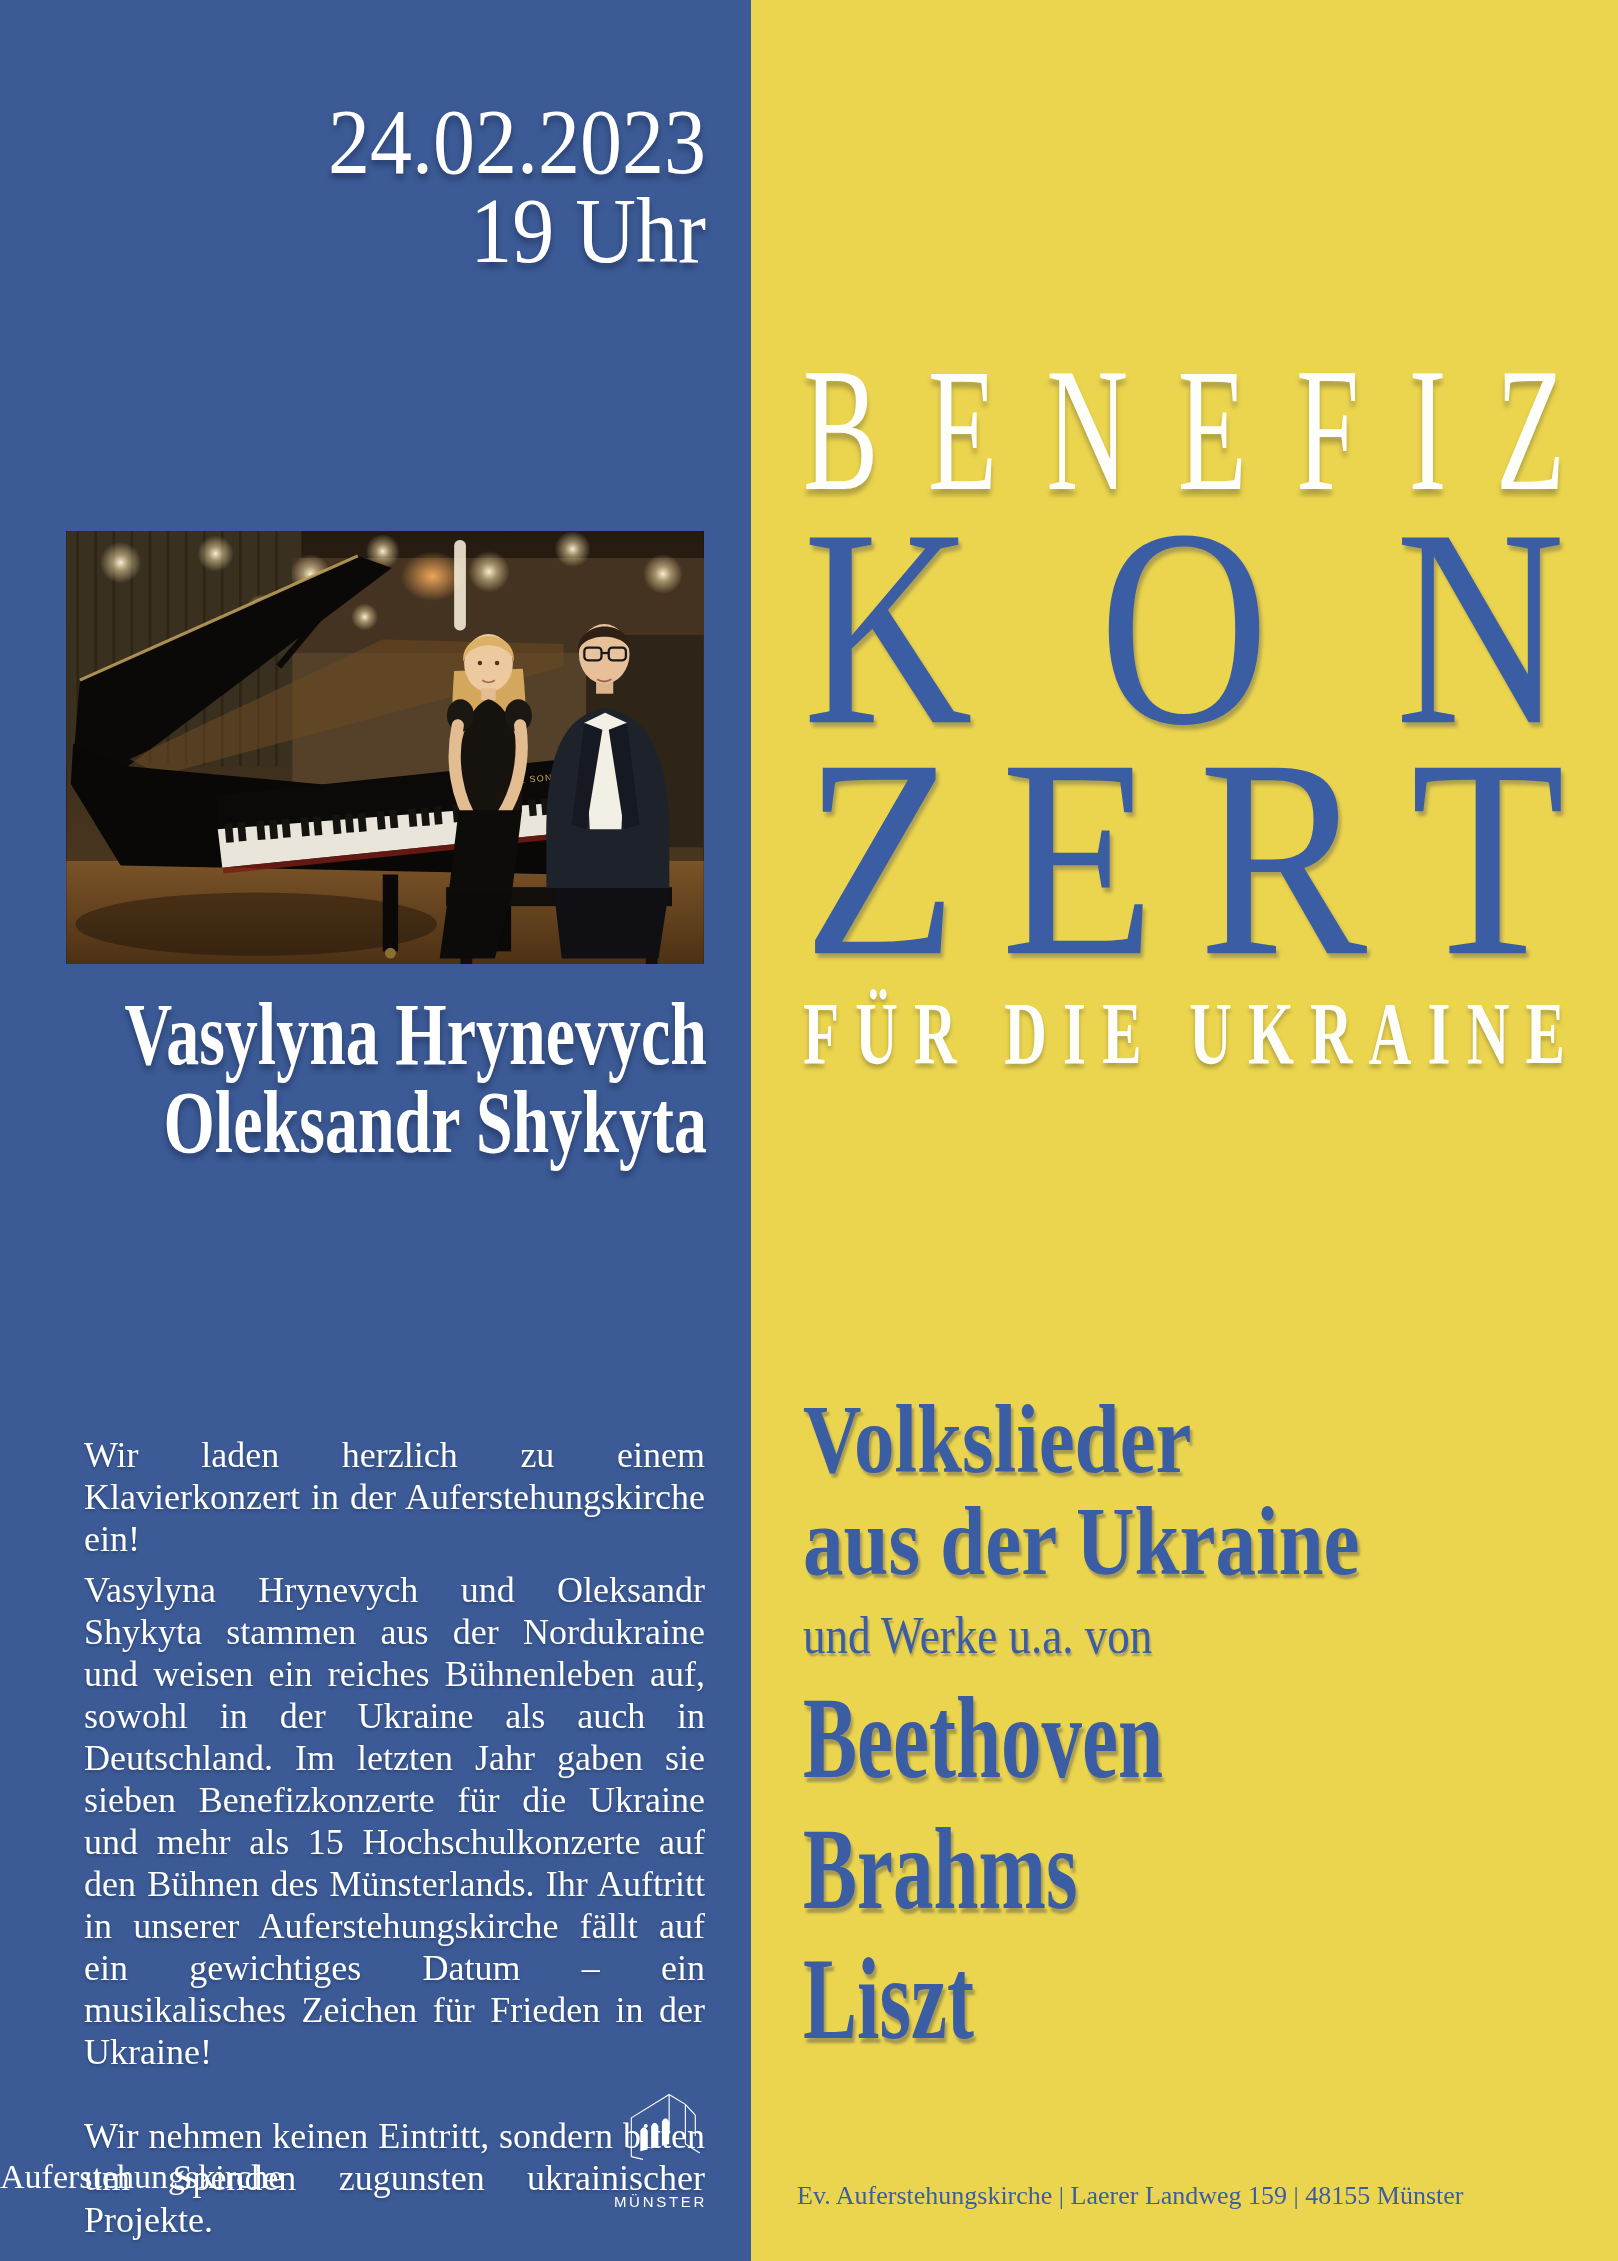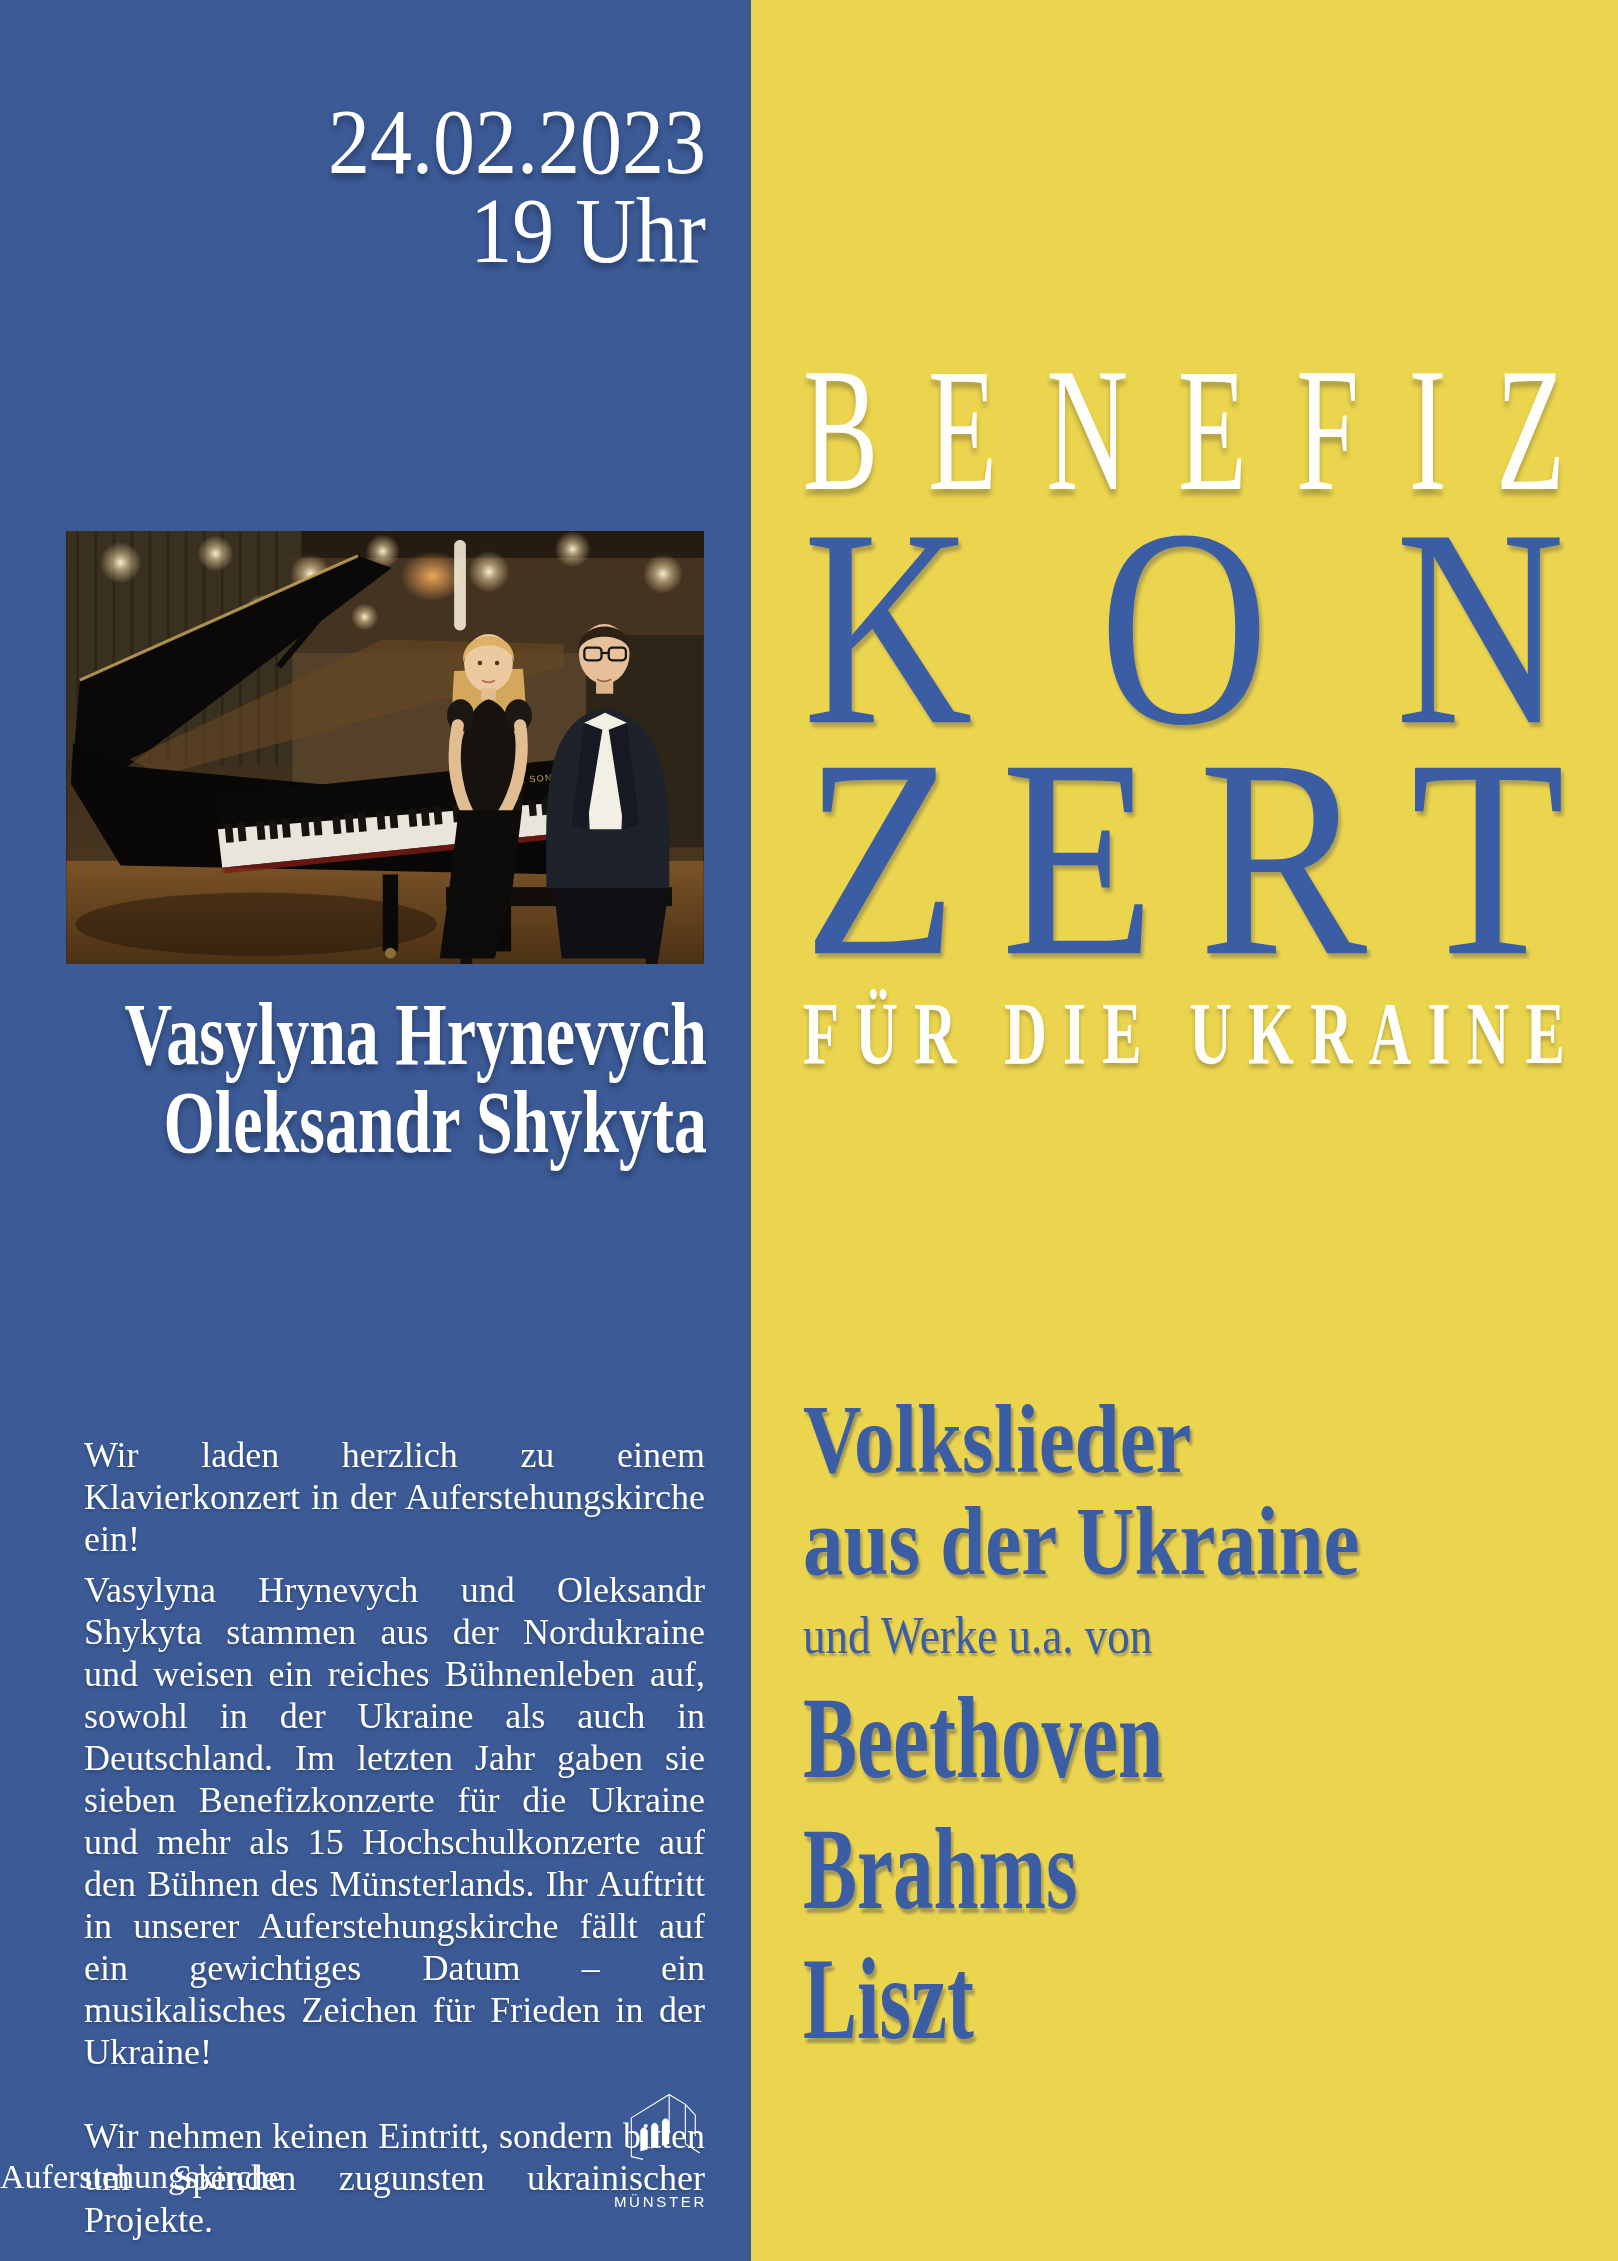--- a/index.html
+++ b/index.html
@@ -340,15 +340,16 @@
     <div>Volkslieder</div>
     <div>aus der Ukraine</div>
   </div>
   <div class="prog-sub">und Werke u.a. von</div>
   <div class="prog-composers">
     <div>Beethoven</div>
     <div>Brahms</div>
     <div>Liszt</div>
   </div>
 
+  <div class="footer-line">Ev. Auferstehungskirche | Laerer Landweg 159 | 48155 Münster</div>
 
 </div>
 
 
 </body></html>

